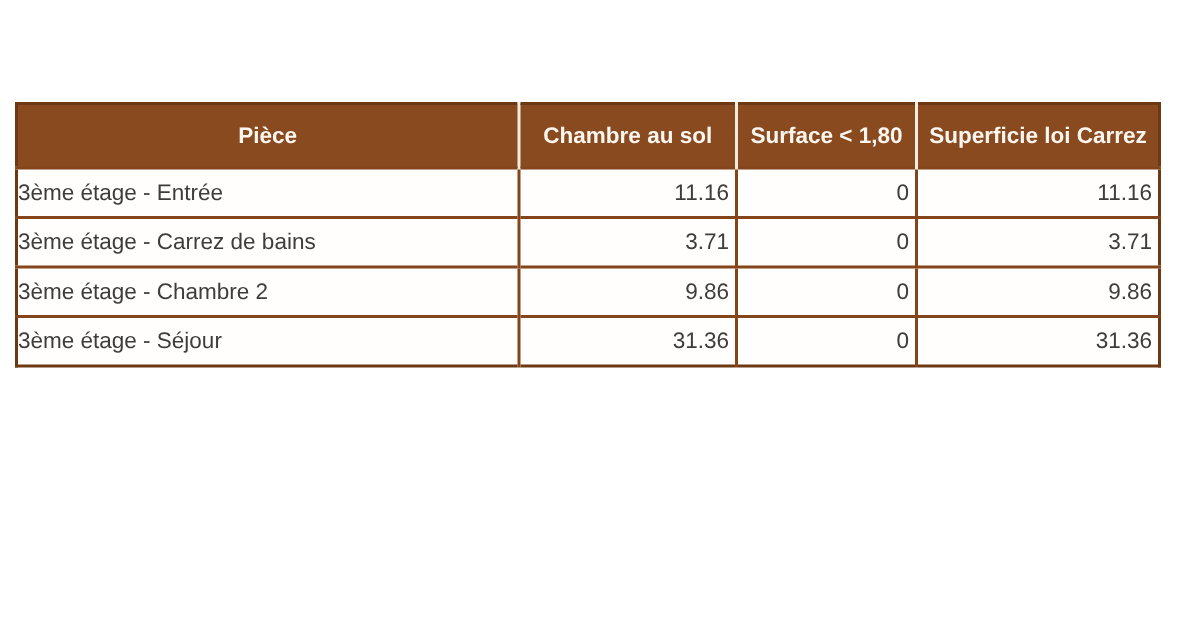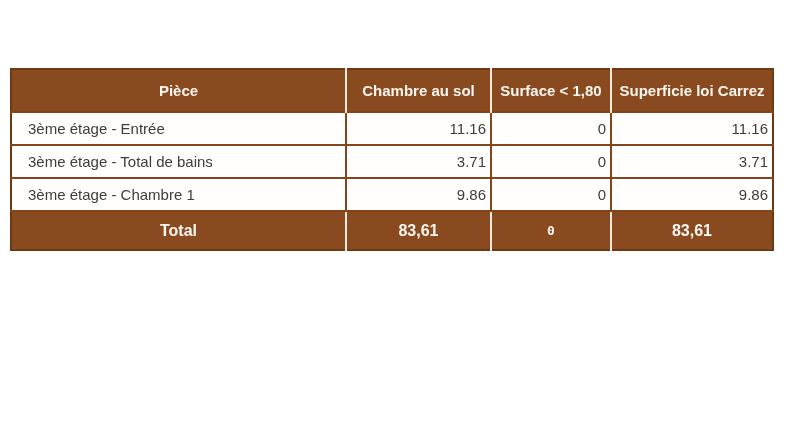--- a/index.html
+++ b/index.html
@@ -62,21 +62,21 @@
     background: var(--row_bg, #fffefd);
     color: var(--cell_text, #3d3d3d);
     font-size: 15px;
     height: 33px;
     vertical-align: middle;
     text-align: right;
     padding: 0 4px;
   }
   tr.data-row > td.piece-cell {
     text-align: left;
-    padding-left: 16px;
+    padding-left: 0;
   }
   tr.total-row > td {
     background: var(--header_bg, #8a4a1f);
     color: var(--header_text, #fbf7f0);
     font-weight: bold;
     font-size: 16px;
     height: 39px;
     text-align: center;
     vertical-align: middle;
     padding: 0 4px;
@@ -106,33 +106,33 @@
         <th>Superficie loi Carrez</th>
       </tr>
 
       <tr class="data-row">
         <td class="piece-cell">3ème étage - Entrée</td>
         <td>11.16</td>
         <td>0</td>
         <td>11.16</td>
       </tr>
       <tr class="data-row">
-        <td class="piece-cell">3ème étage - Total de bains</td>
+        <td class="piece-cell">3ème étage - Carrez de bains</td>
         <td>3.71</td>
         <td>0</td>
         <td>3.71</td>
       </tr>
       <tr class="data-row">
-        <td class="piece-cell">3ème étage - Chambre 1</td>
+        <td class="piece-cell">3ème étage - Chambre 2</td>
         <td>9.86</td>
         <td>0</td>
         <td>9.86</td>
       </tr>
+      <tr class="data-row">
+        <td class="piece-cell">3ème étage - Séjour</td>
+        <td>31.36</td>
+        <td>0</td>
+        <td>31.36</td>
+      </tr>
 
-      <tr class="total-row">
-        <td>Total</td>
-        <td>83,61</td>
-        <td class="slashed-zero-cell">0</td>
-        <td>83,61</td>
-      </tr>
     </tbody>
   </table>
 </div>
 
 </body></html>

